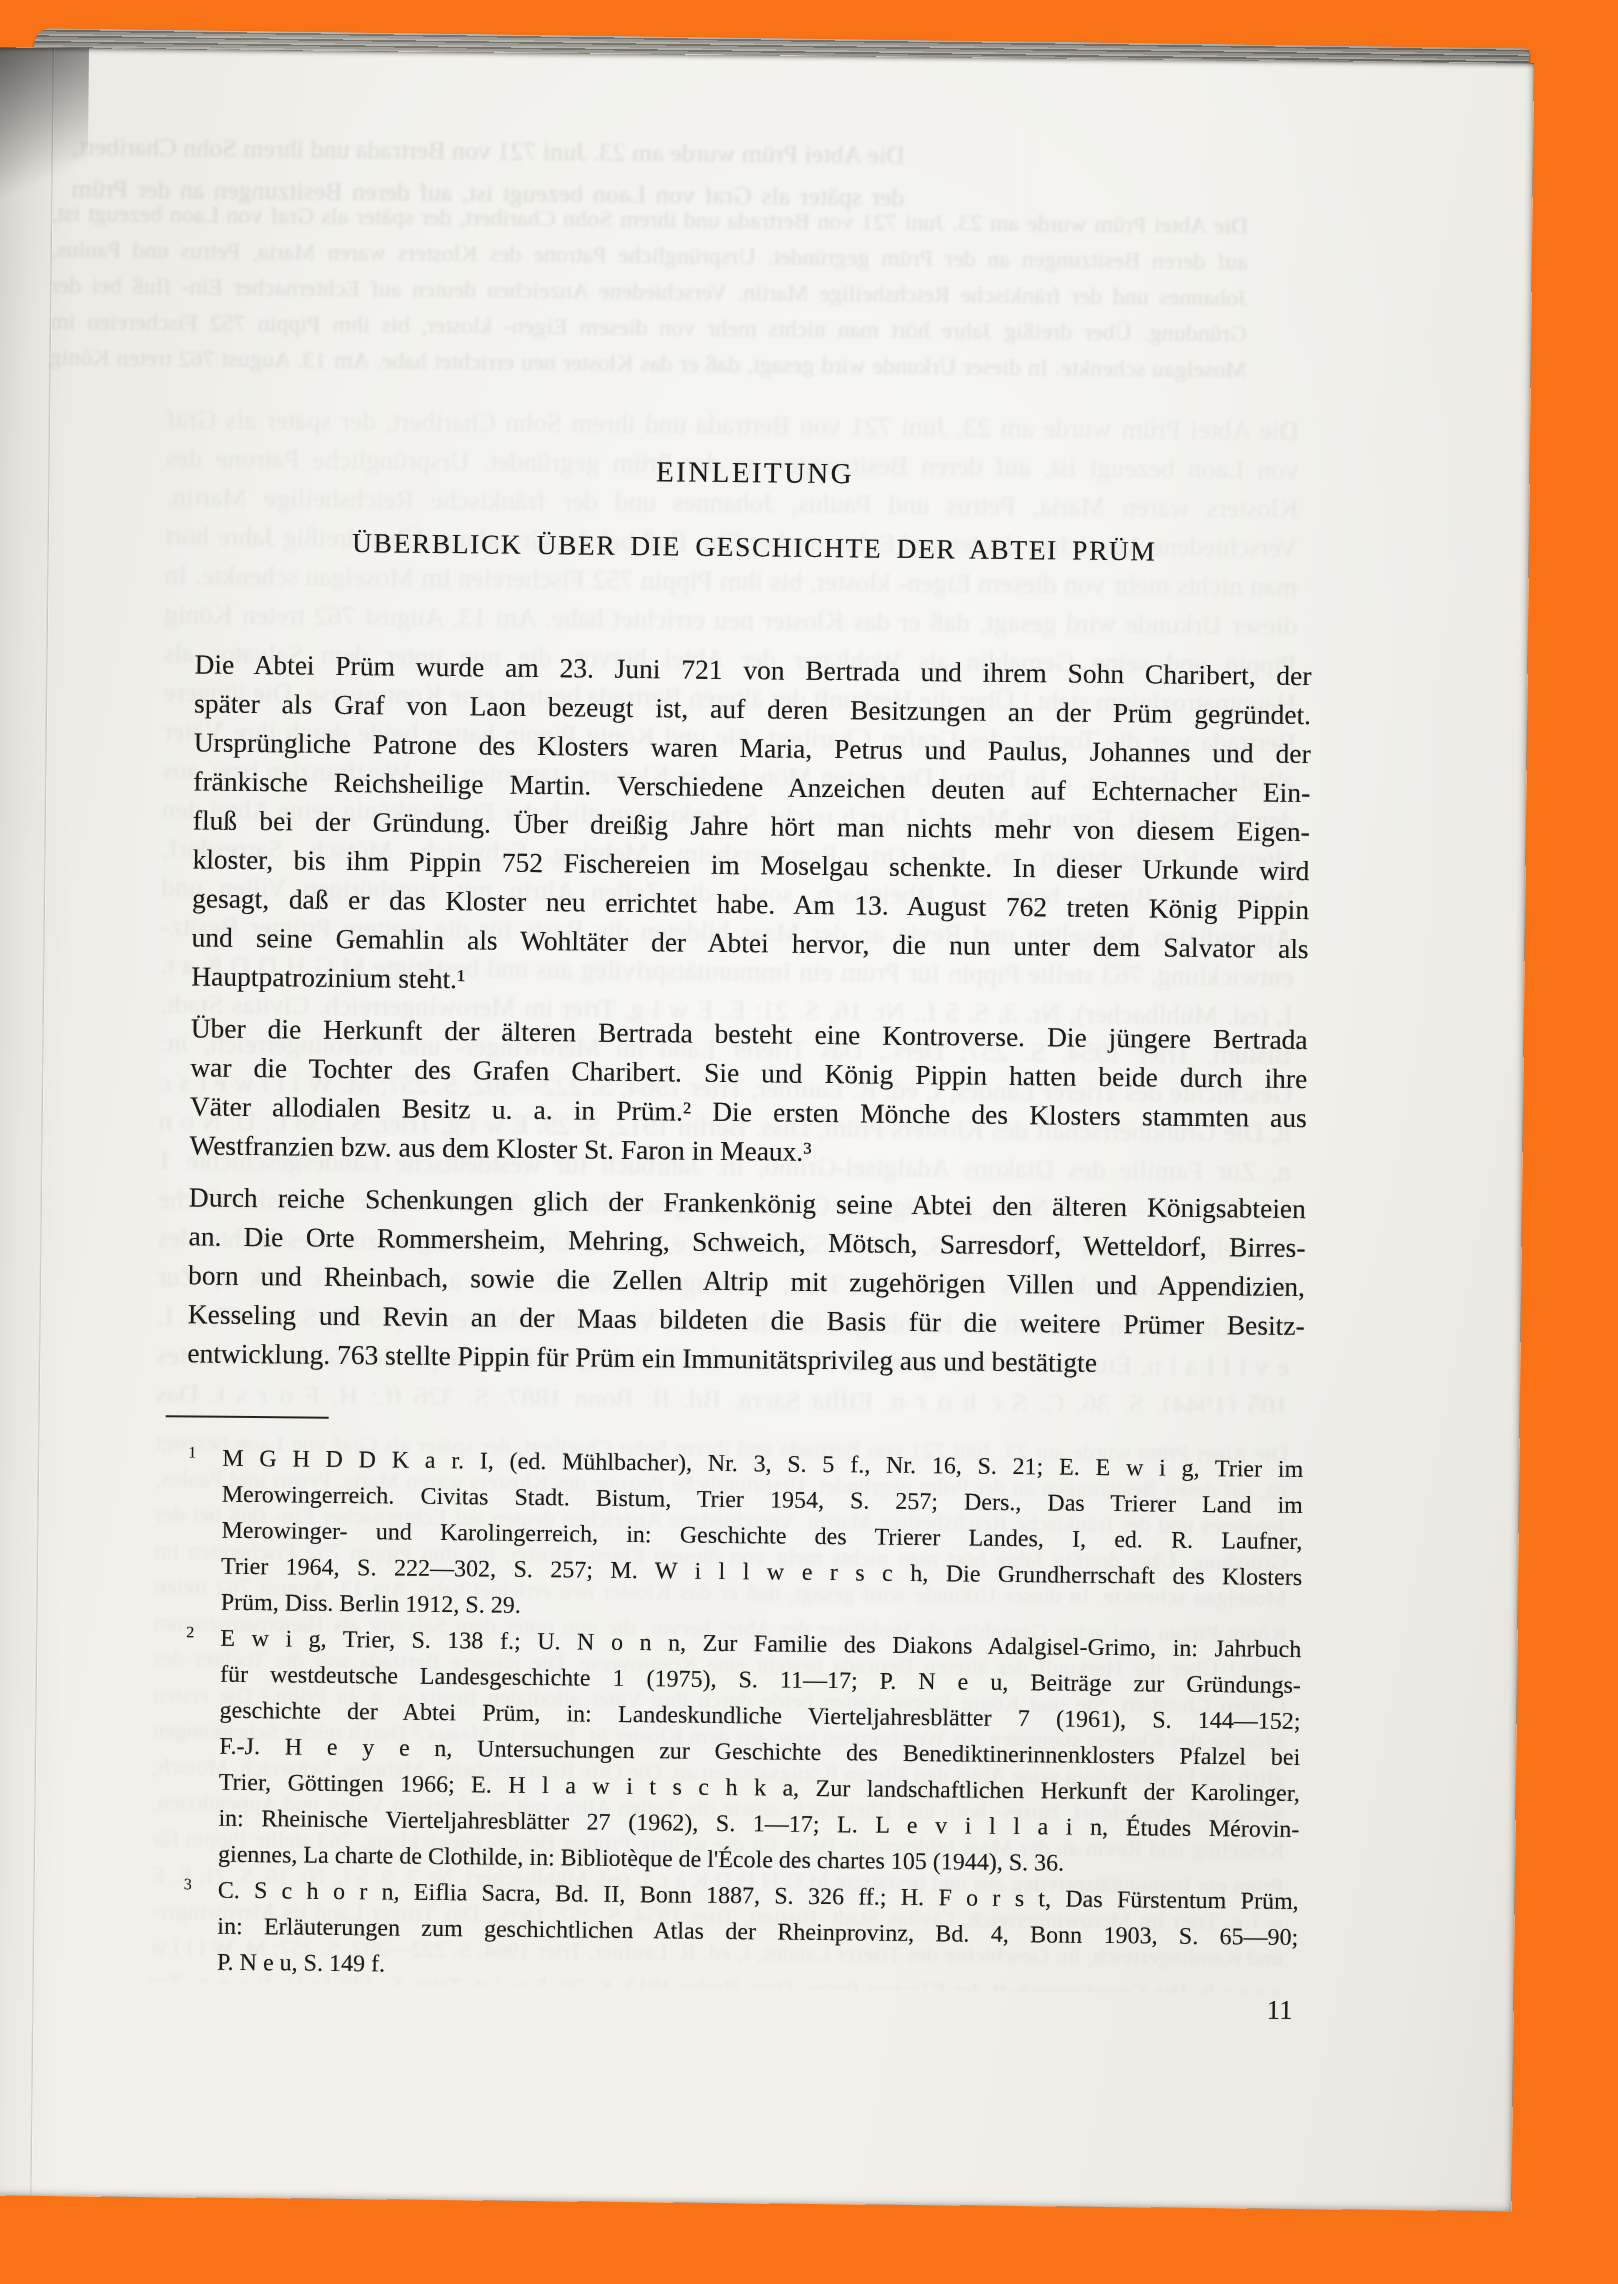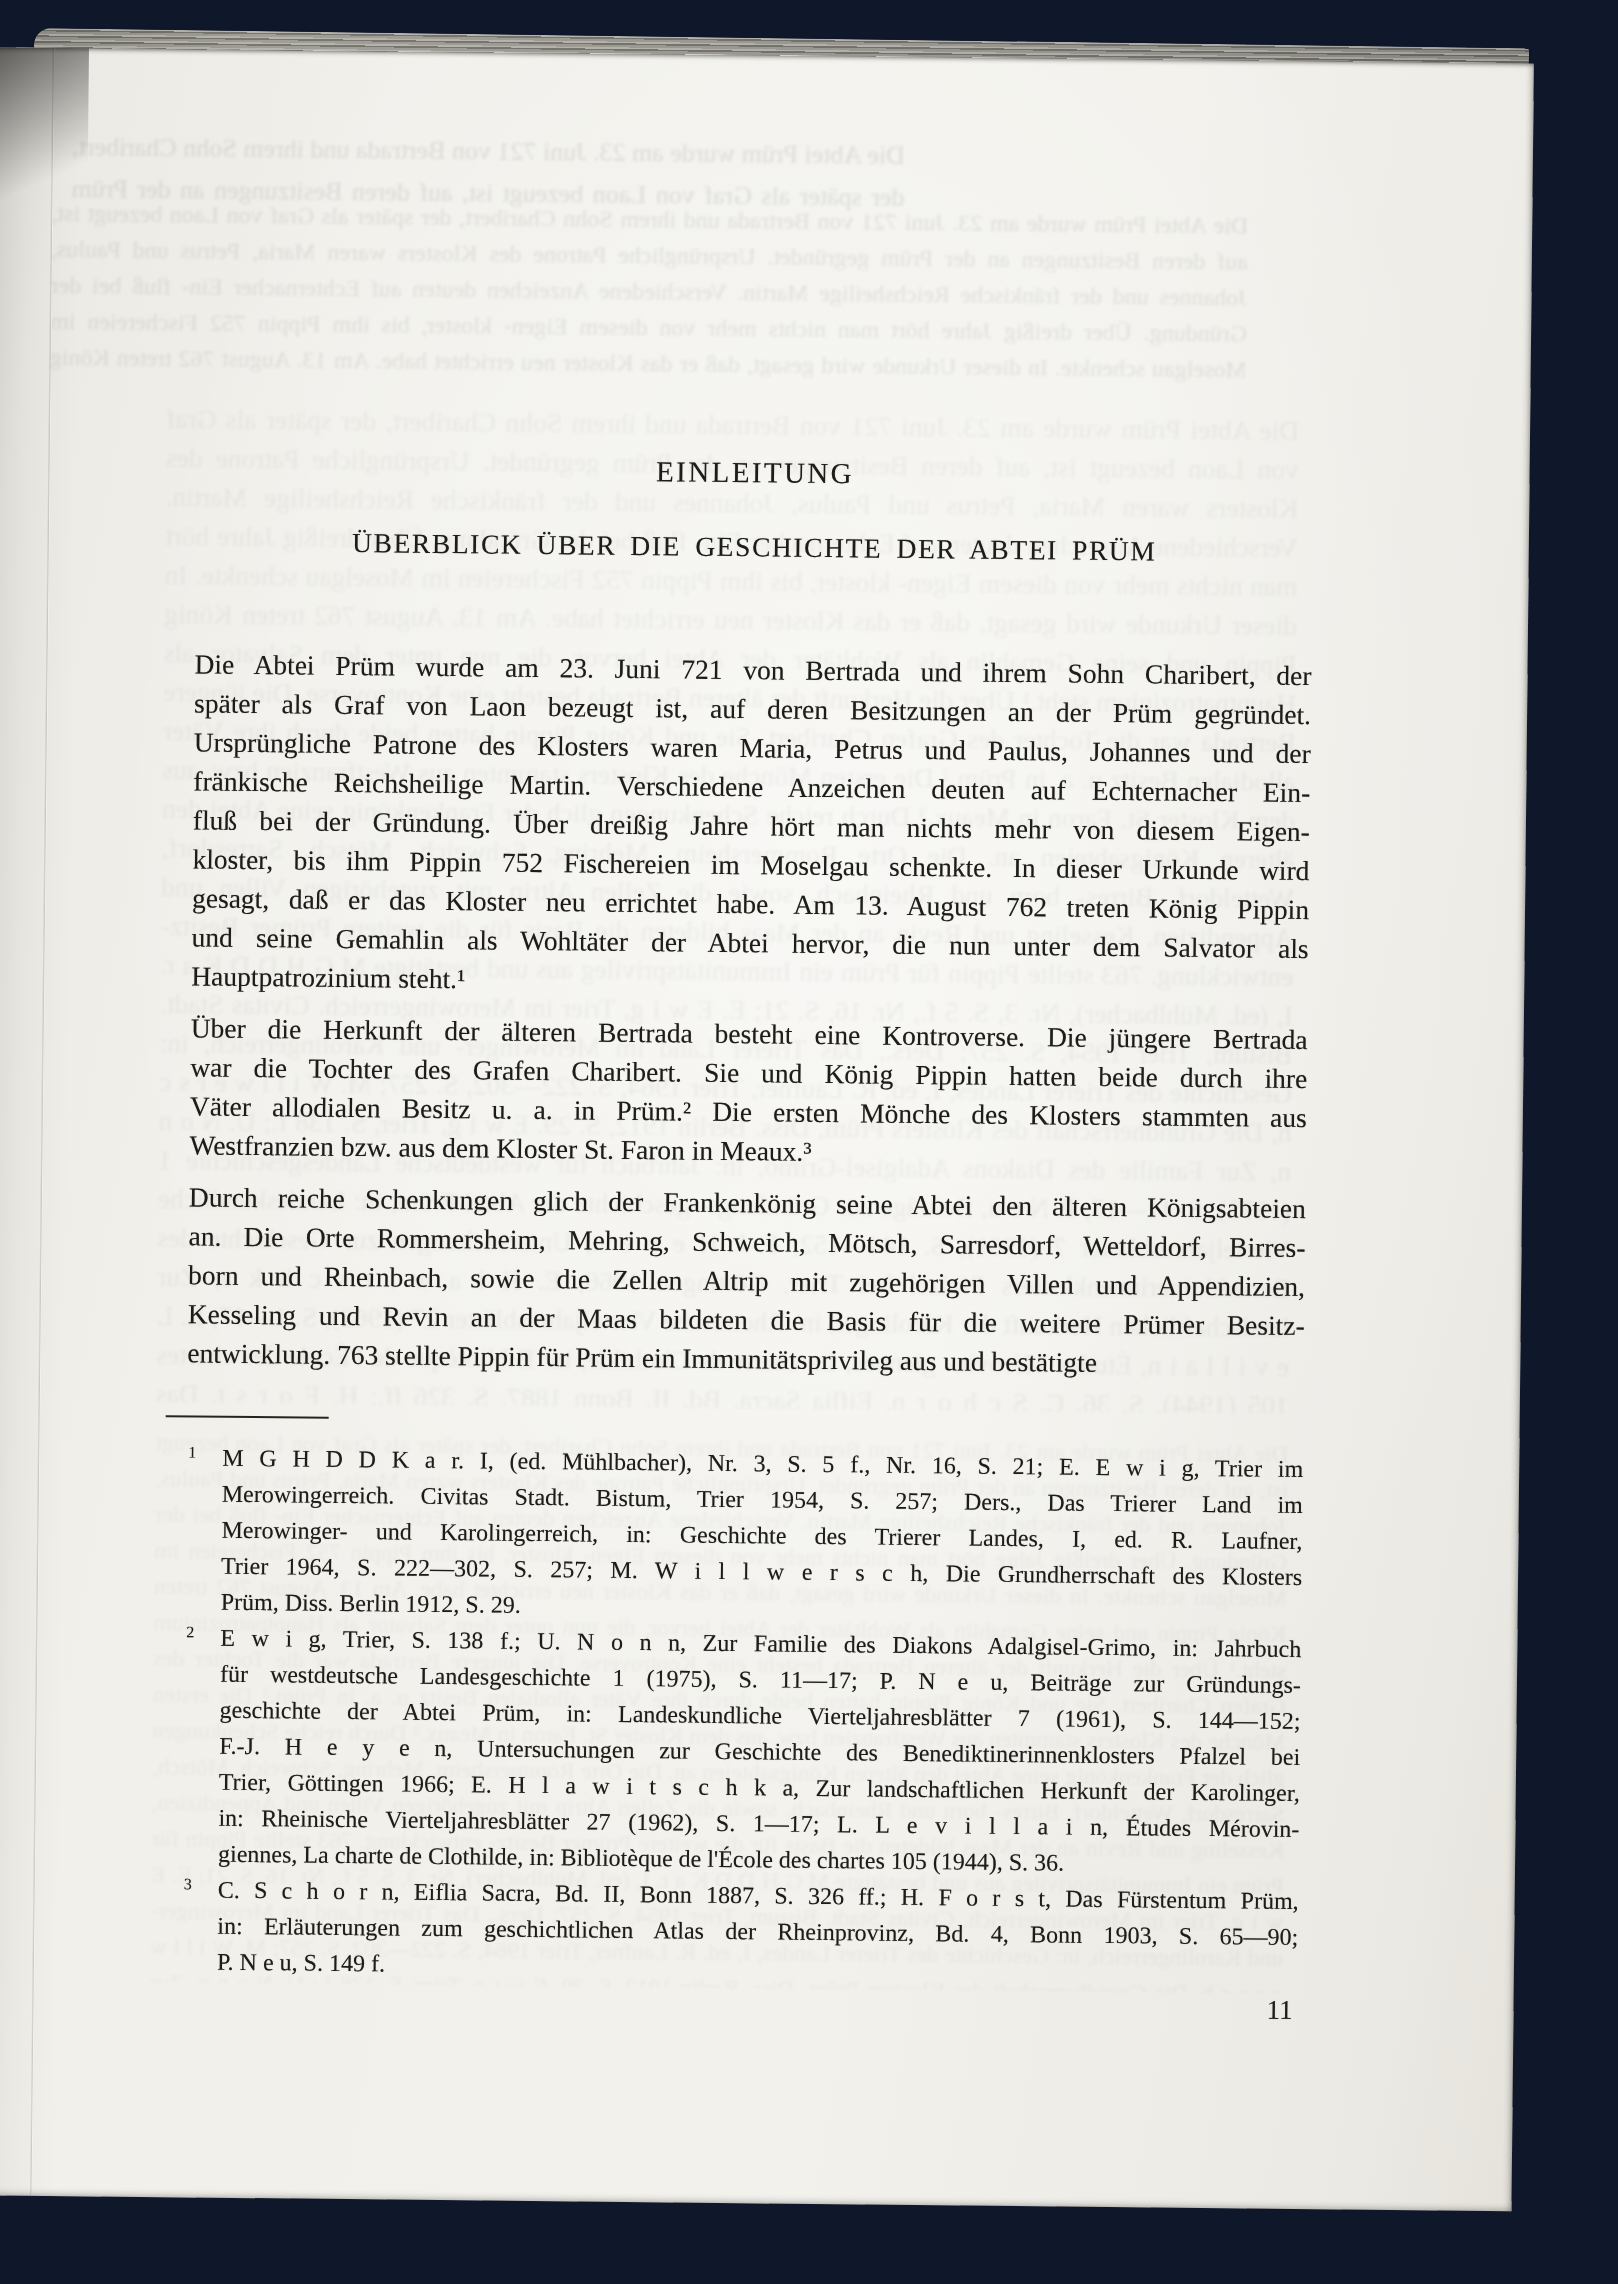--- a/index.html
+++ b/index.html
@@ -1,16 +1,16 @@
 <!DOCTYPE html>
 <html style="font-size:13px"><head>
 <meta charset="utf-8">
 <style>
   html,body{margin:0;padding:0;background:#0d0d0c;}
-  .stage{position:relative;width:1618px;height:2284px;background:#0f172a;overflow:hidden;
+  .stage{position:relative;width:1618px;height:2284px;background:#f97316;overflow:hidden;
          font-family:"Liberation Serif","DejaVu Serif",serif;}
   
   .stack-edge{position:absolute;left:34px;top:27.5px;width:1495px;height:34px;
     background:
       repeating-linear-gradient(to bottom, rgba(255,255,255,.28) 0 1.6px, rgba(0,0,0,.22) 1.6px 3.2px, rgba(255,255,255,.06) 3.2px 5.7px),
       linear-gradient(to right,#85837b,#9a988f 15%,#908e86 70%,#7f7d76);
     border-radius:18px 3.2px 3.2px 18px;
     transform:rotate(.78deg);transform-origin:left center;
     box-shadow:0 2.4px 3.2px rgba(0,0,0,.5);}
   

